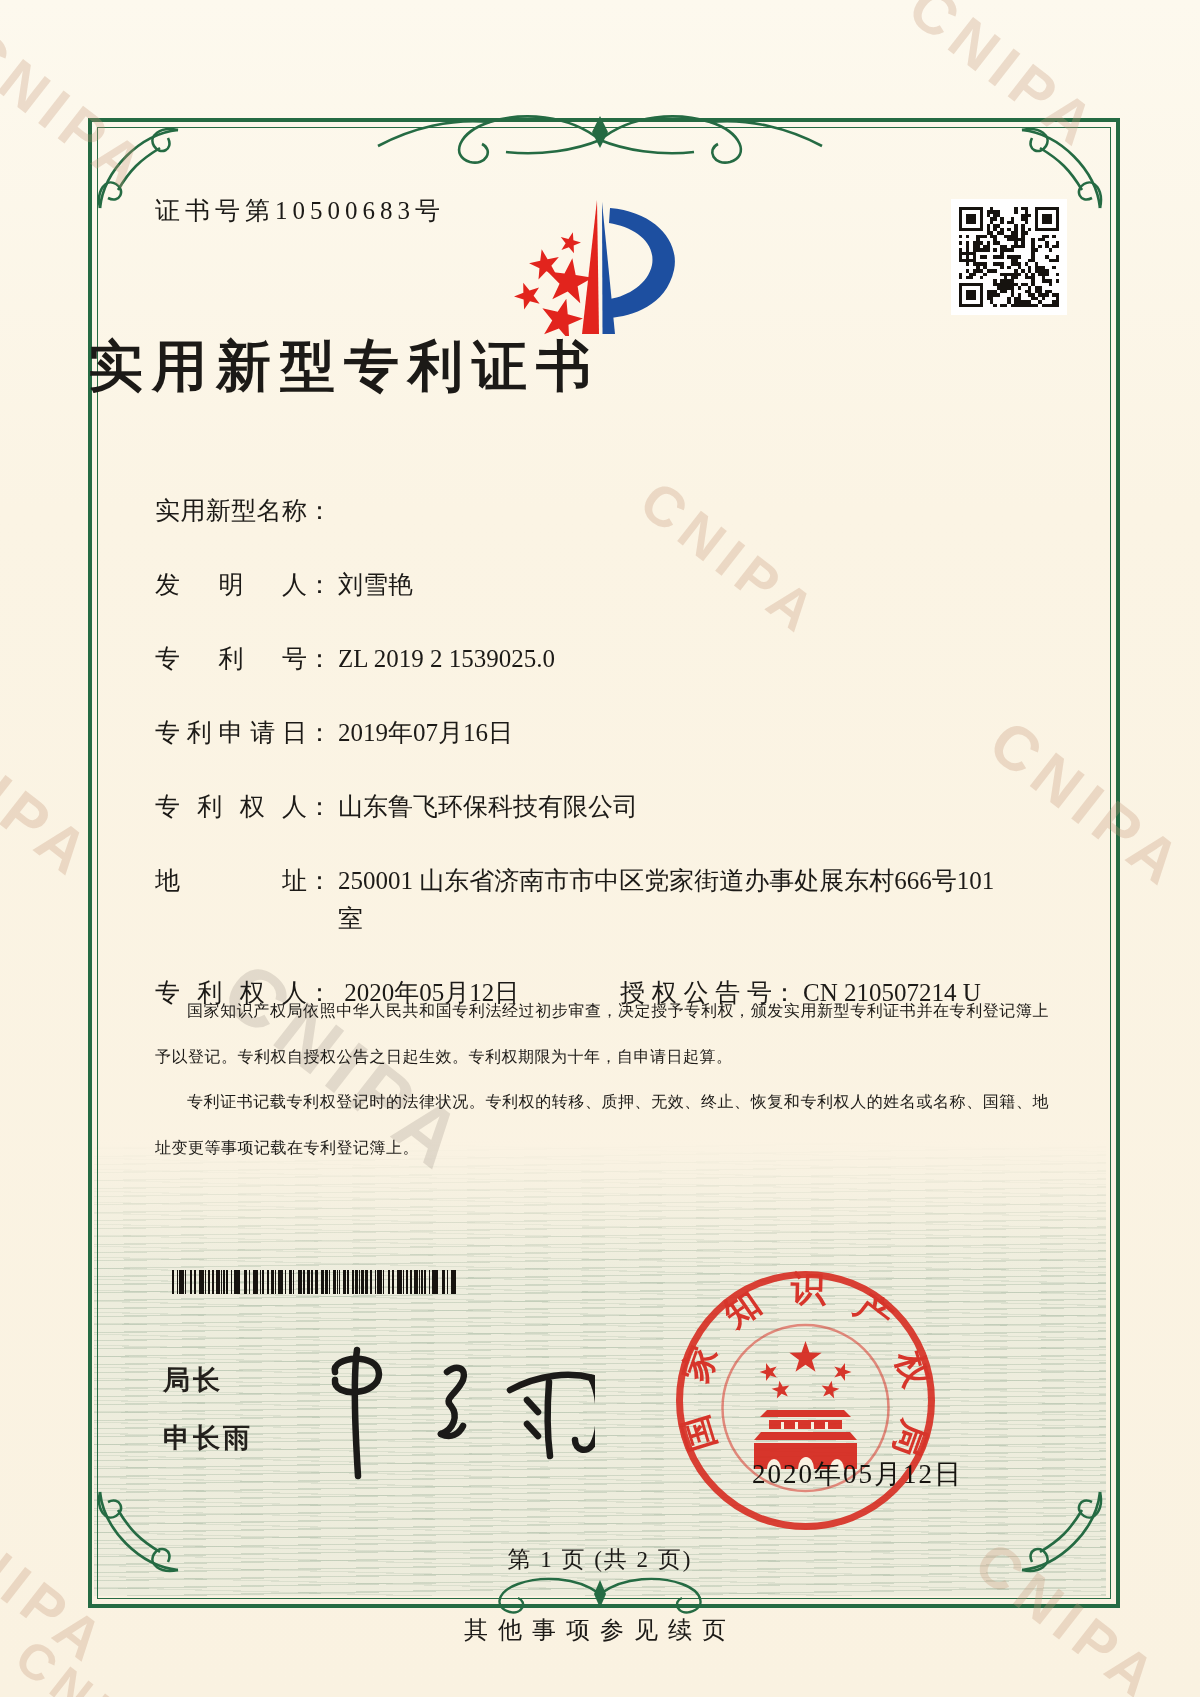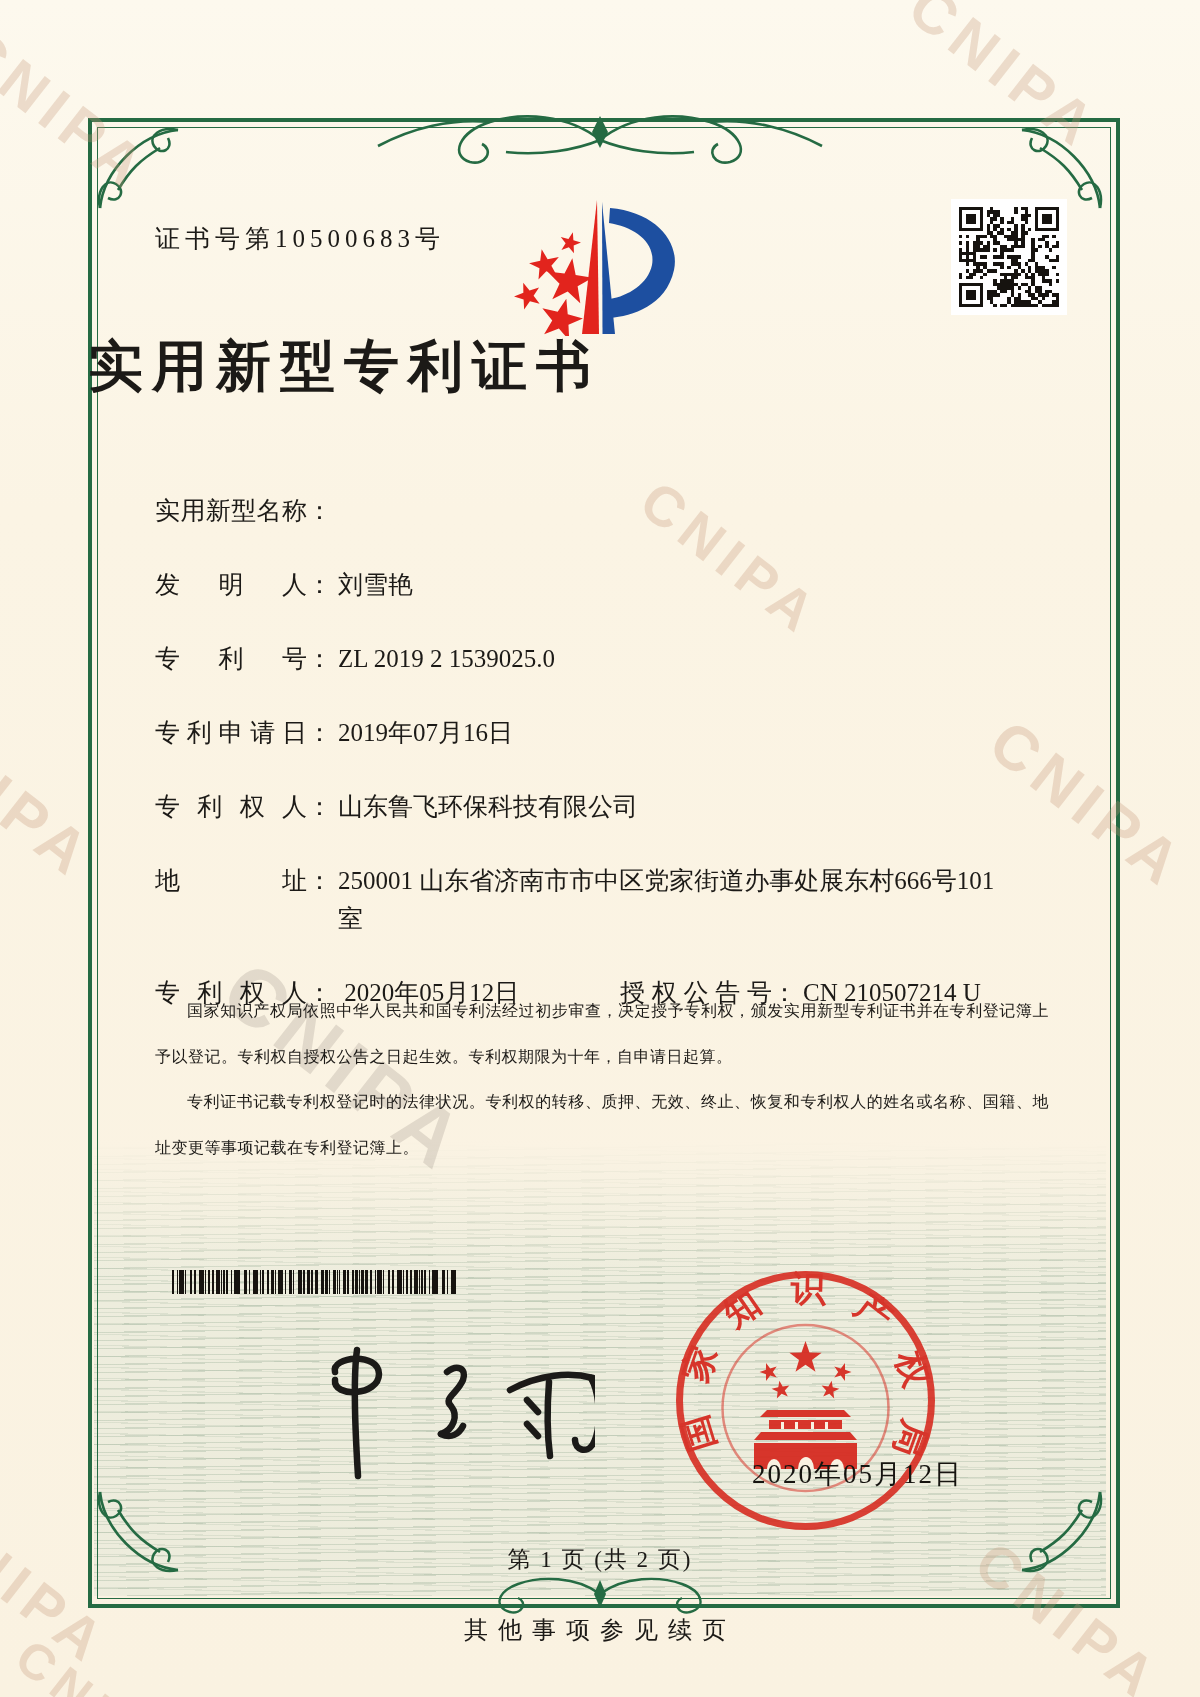--- a/index.html
+++ b/index.html
@@ -16,21 +16,21 @@
       color:rgba(198,152,122,0.30);letter-spacing:8px;transform-origin:0 0;
       transform:rotate(38deg);white-space:nowrap;z-index:1;}
   
   .band{position:absolute;left:94px;top:1140px;width:1012px;height:456px;z-index:0;
         background-color:rgba(226,232,216,0.55);
         background-image:repeating-linear-gradient(179deg,rgba(140,165,140,0.30) 0 1.4px,rgba(255,255,255,0) 1.4px 8px),
                          repeating-linear-gradient(181.5deg,rgba(140,165,140,0.18) 0 1.2px,rgba(255,255,255,0) 1.2px 11px);}
   .band::before{content:"";position:absolute;left:0;top:0;width:100%;height:140px;
         background:linear-gradient(180deg,#fbf3e3 0%,rgba(251,243,227,0) 100%);}
   
-  .cert-no{position:absolute;left:155px;top:194px;font-size:25px;letter-spacing:5px;z-index:2;margin-top:28px;}
+  .cert-no{position:absolute;left:155px;top:194px;font-size:25px;letter-spacing:5px;z-index:2;}
   .logo{position:absolute;left:462px;top:166px;z-index:2;}
   .qr-wrap{position:absolute;left:951px;top:199px;width:100px;height:100px;background:#fff;
            padding:8px;z-index:2;}
   .title{position:absolute;left:88px;top:330px;width:1024px;padding-right:76px;
          font-size:55px;font-weight:700;letter-spacing:9px;z-index:2;}
   
   .fields{position:absolute;left:155px;top:492px;width:910px;font-size:25px;z-index:2;}
   .frow{margin-bottom:36px;line-height:38px;display:flex;align-items:flex-start;}
   .flabel{display:inline-block;width:152px;text-align:justify;text-align-last:justify;flex:0 0 152px;}
   .fcolon{flex:0 0 auto;}
@@ -518,20 +518,24 @@
     </div>
   </div>
 
   <div class="paras">
     <p>国家知识产权局依照中华人民共和国专利法经过初步审查，决定授予专利权，颁发实用新型专利证书并在专利登记簿上予以登记。专利权自授权公告之日起生效。专利权期限为十年，自申请日起算。</p>
     <p>专利证书记载专利权登记时的法律状况。专利权的转移、质押、无效、终止、恢复和专利权人的姓名或名称、国籍、地址变更等事项记载在专利登记簿上。</p>
   </div>
 
   <div class="barcode"></div>
 
+  <div class="director">
+    <div>局长</div>
+    <div>申长雨</div>
+  </div>
 
   <svg class="sig" width="300" height="150" viewBox="0 0 300 150">
     <g fill="none" stroke="#1b1a18" stroke-width="6.5" stroke-linecap="round">
       <path d="M62,12 C58,40 60,90 63,138"></path>
       <path d="M40,34 C36,18 84,14 84,36 C84,58 38,60 40,42"></path>
       <path d="M152,34 C162,26 172,30 168,42 C162,56 148,60 156,68 C164,78 158,92 146,96"></path>
       <path d="M146,96 C156,101 164,96 168,88"></path>
       <path d="M215,52 C245,36 275,34 298,40"></path>
       <path d="M254,44 C252,70 252,95 255,118"></path>
       <path d="M296,40 C306,58 306,92 298,106 C292,116 280,112 280,102"></path>

